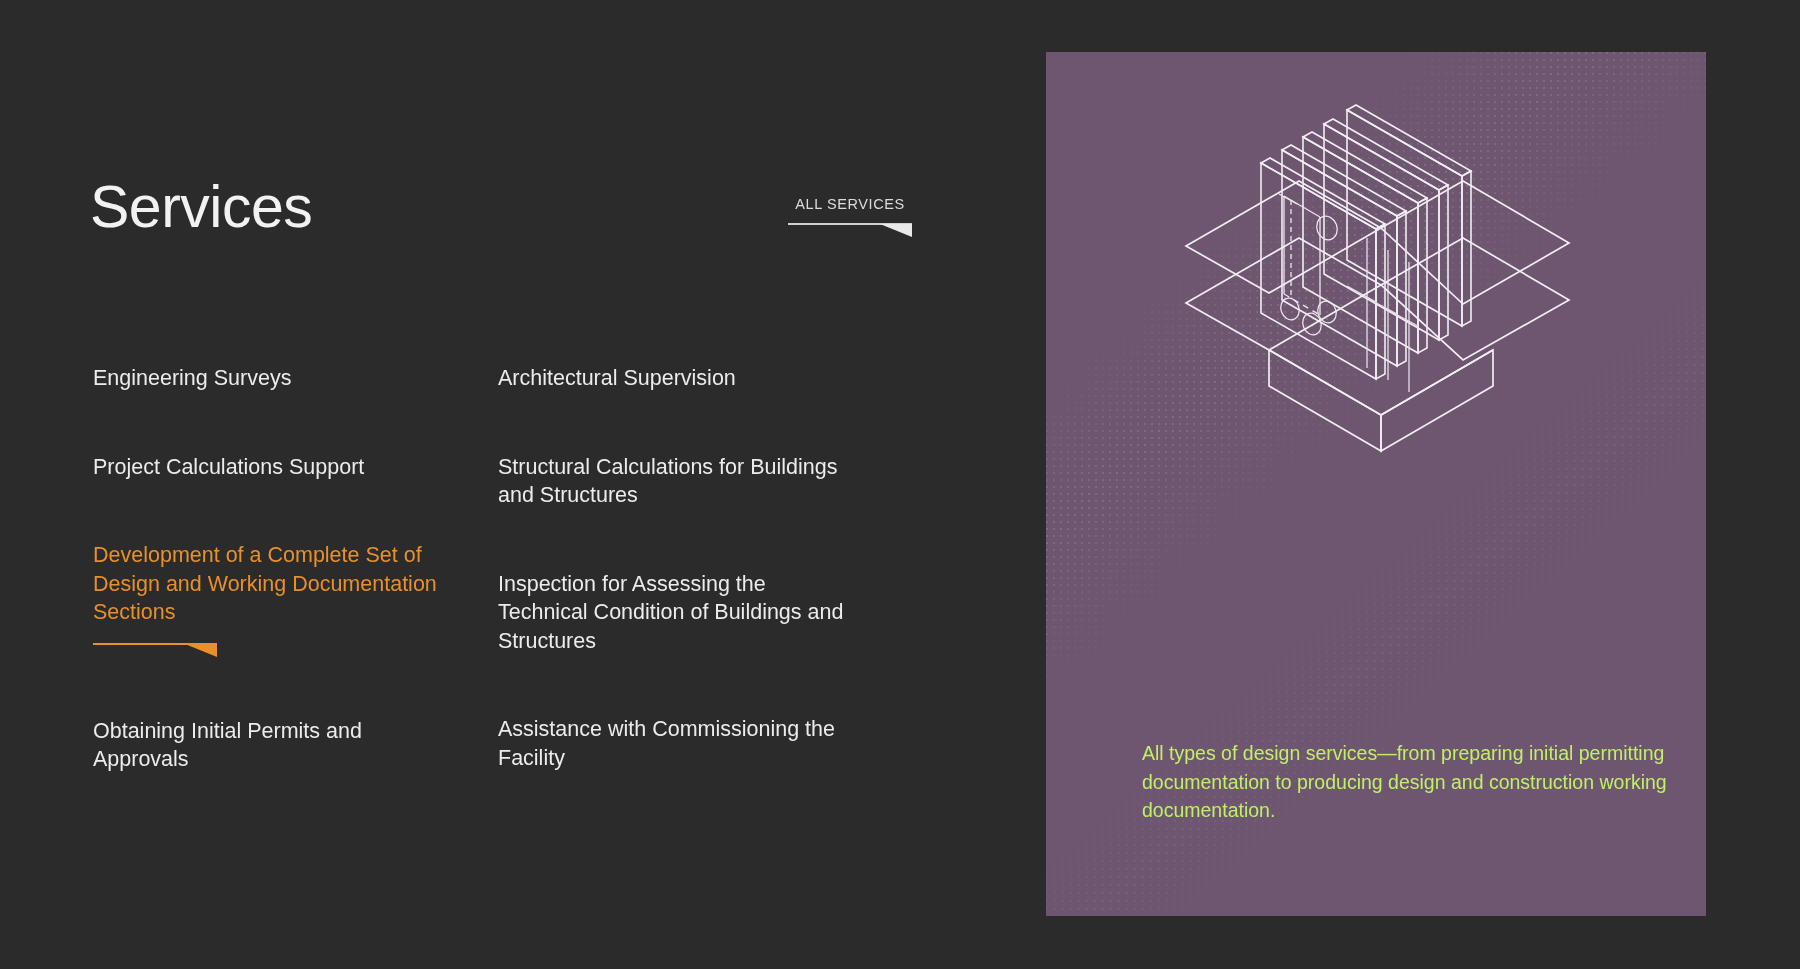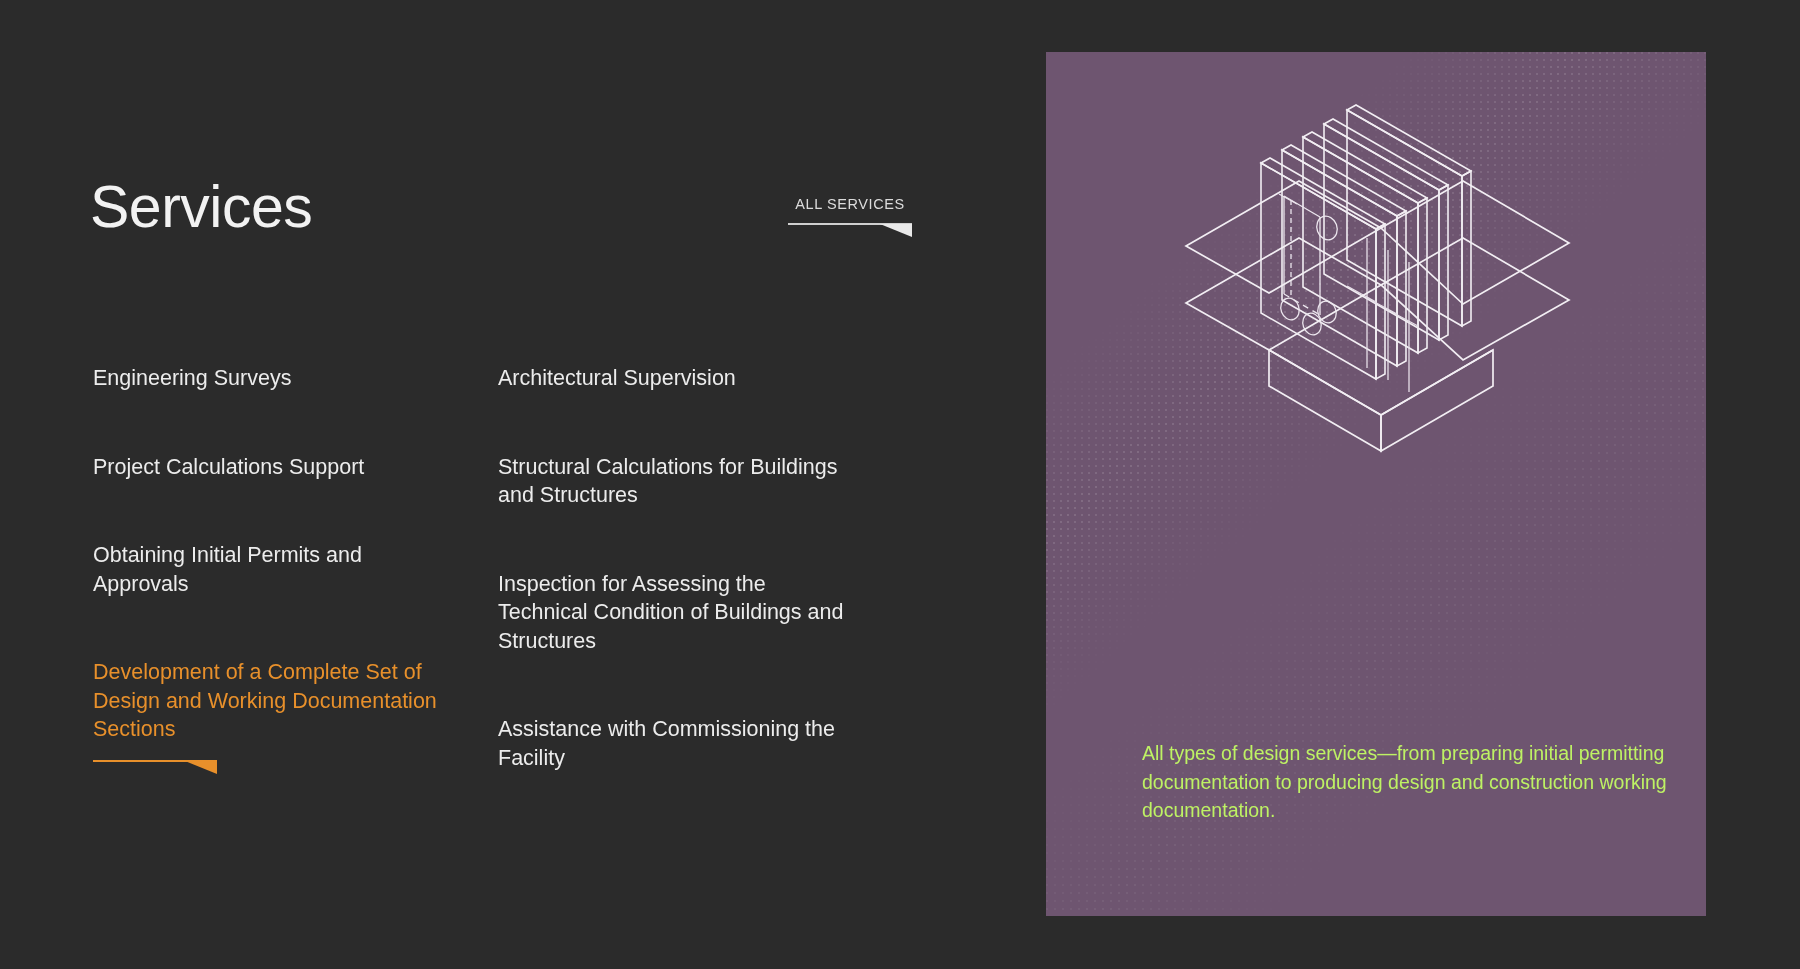--- a/index.html
+++ b/index.html
@@ -124,29 +124,29 @@
   <div class="services-grid">
     <div class="svc-row">
 
       <div class="svc-col">
         <div class="svc-item">
           <span class="label">Engineering Surveys</span>
         </div>
         <div class="svc-item">
           <span class="label">Project Calculations Support</span>
         </div>
-        <div class="svc-item">
-          <span class="label">Obtaining Initial Permits and Approvals</span>
-        </div>
         <div class="svc-item active">
           <span class="label">Development of a Complete Set of Design and Working Documentation Sections</span>
           <div class="underline arrow-rule arrow-orange">
             <div class="rule"></div>
             <div class="head"></div>
           </div>
+        </div>
+        <div class="svc-item">
+          <span class="label">Obtaining Initial Permits and Approvals</span>
         </div>
       </div>
 
       <div class="svc-col">
         <div class="svc-item">
           <span class="label">Architectural Supervision</span>
         </div>
         <div class="svc-item">
           <span class="label">Structural Calculations for Buildings and Structures</span>
         </div>

